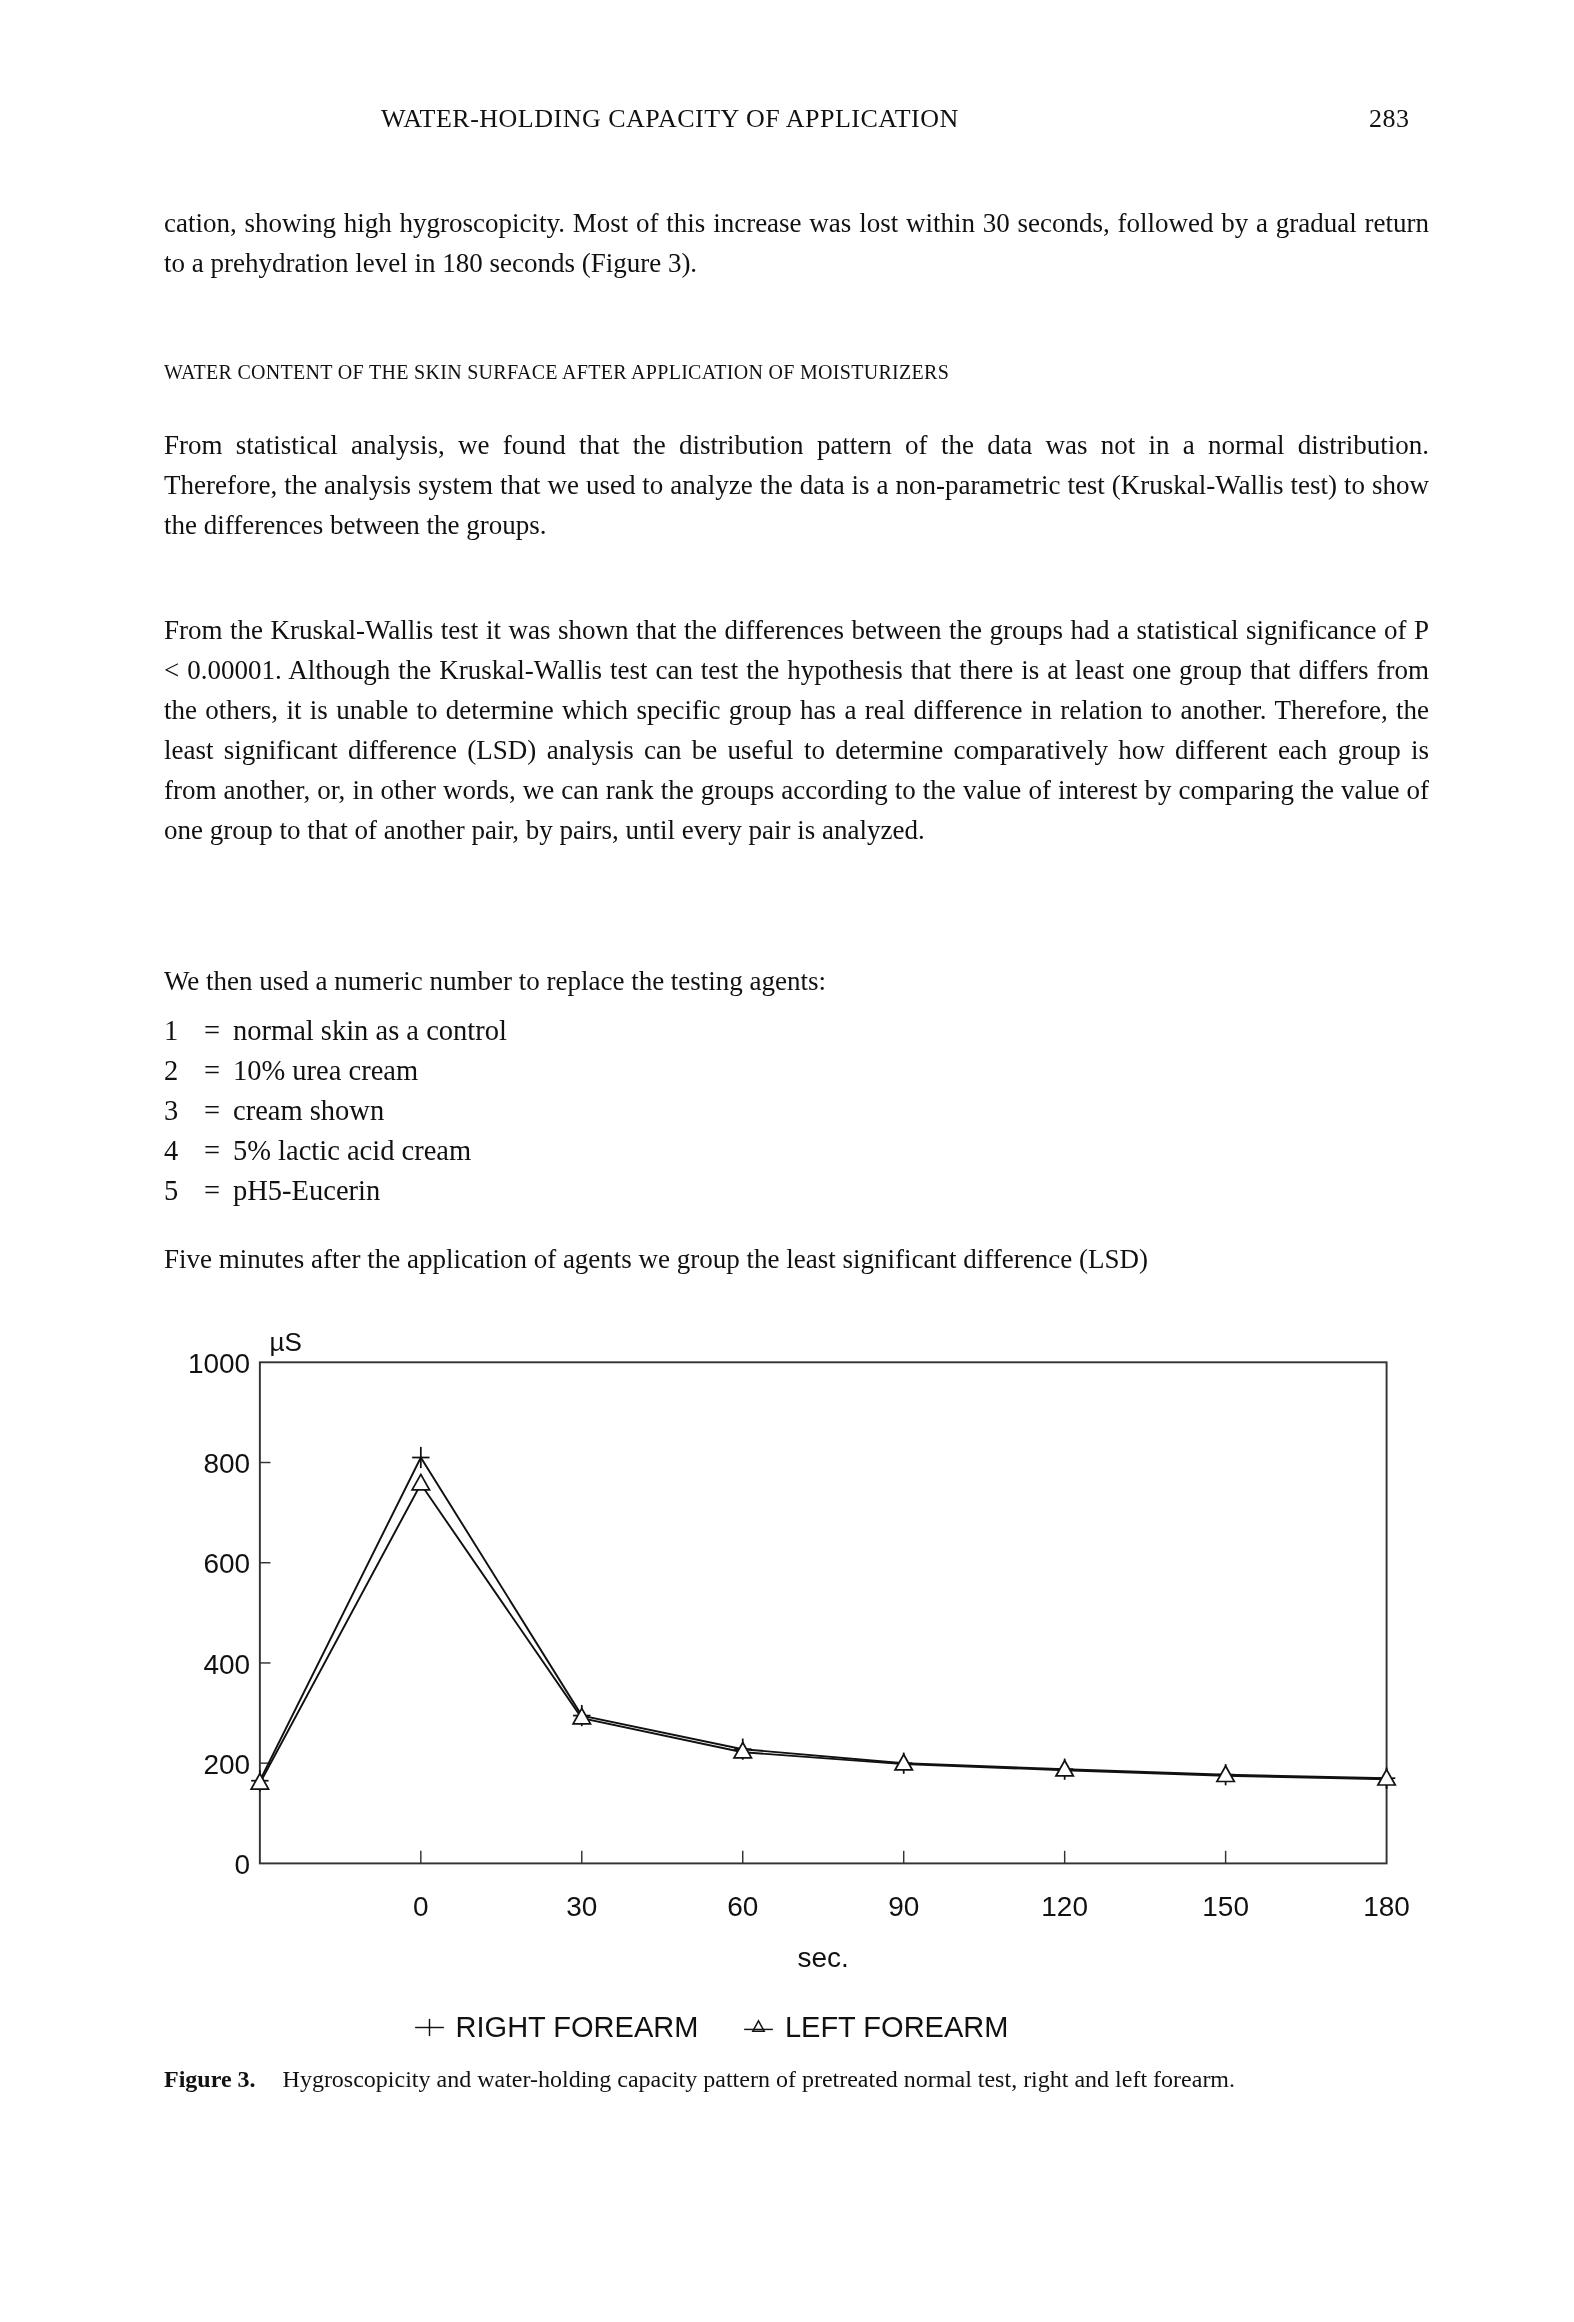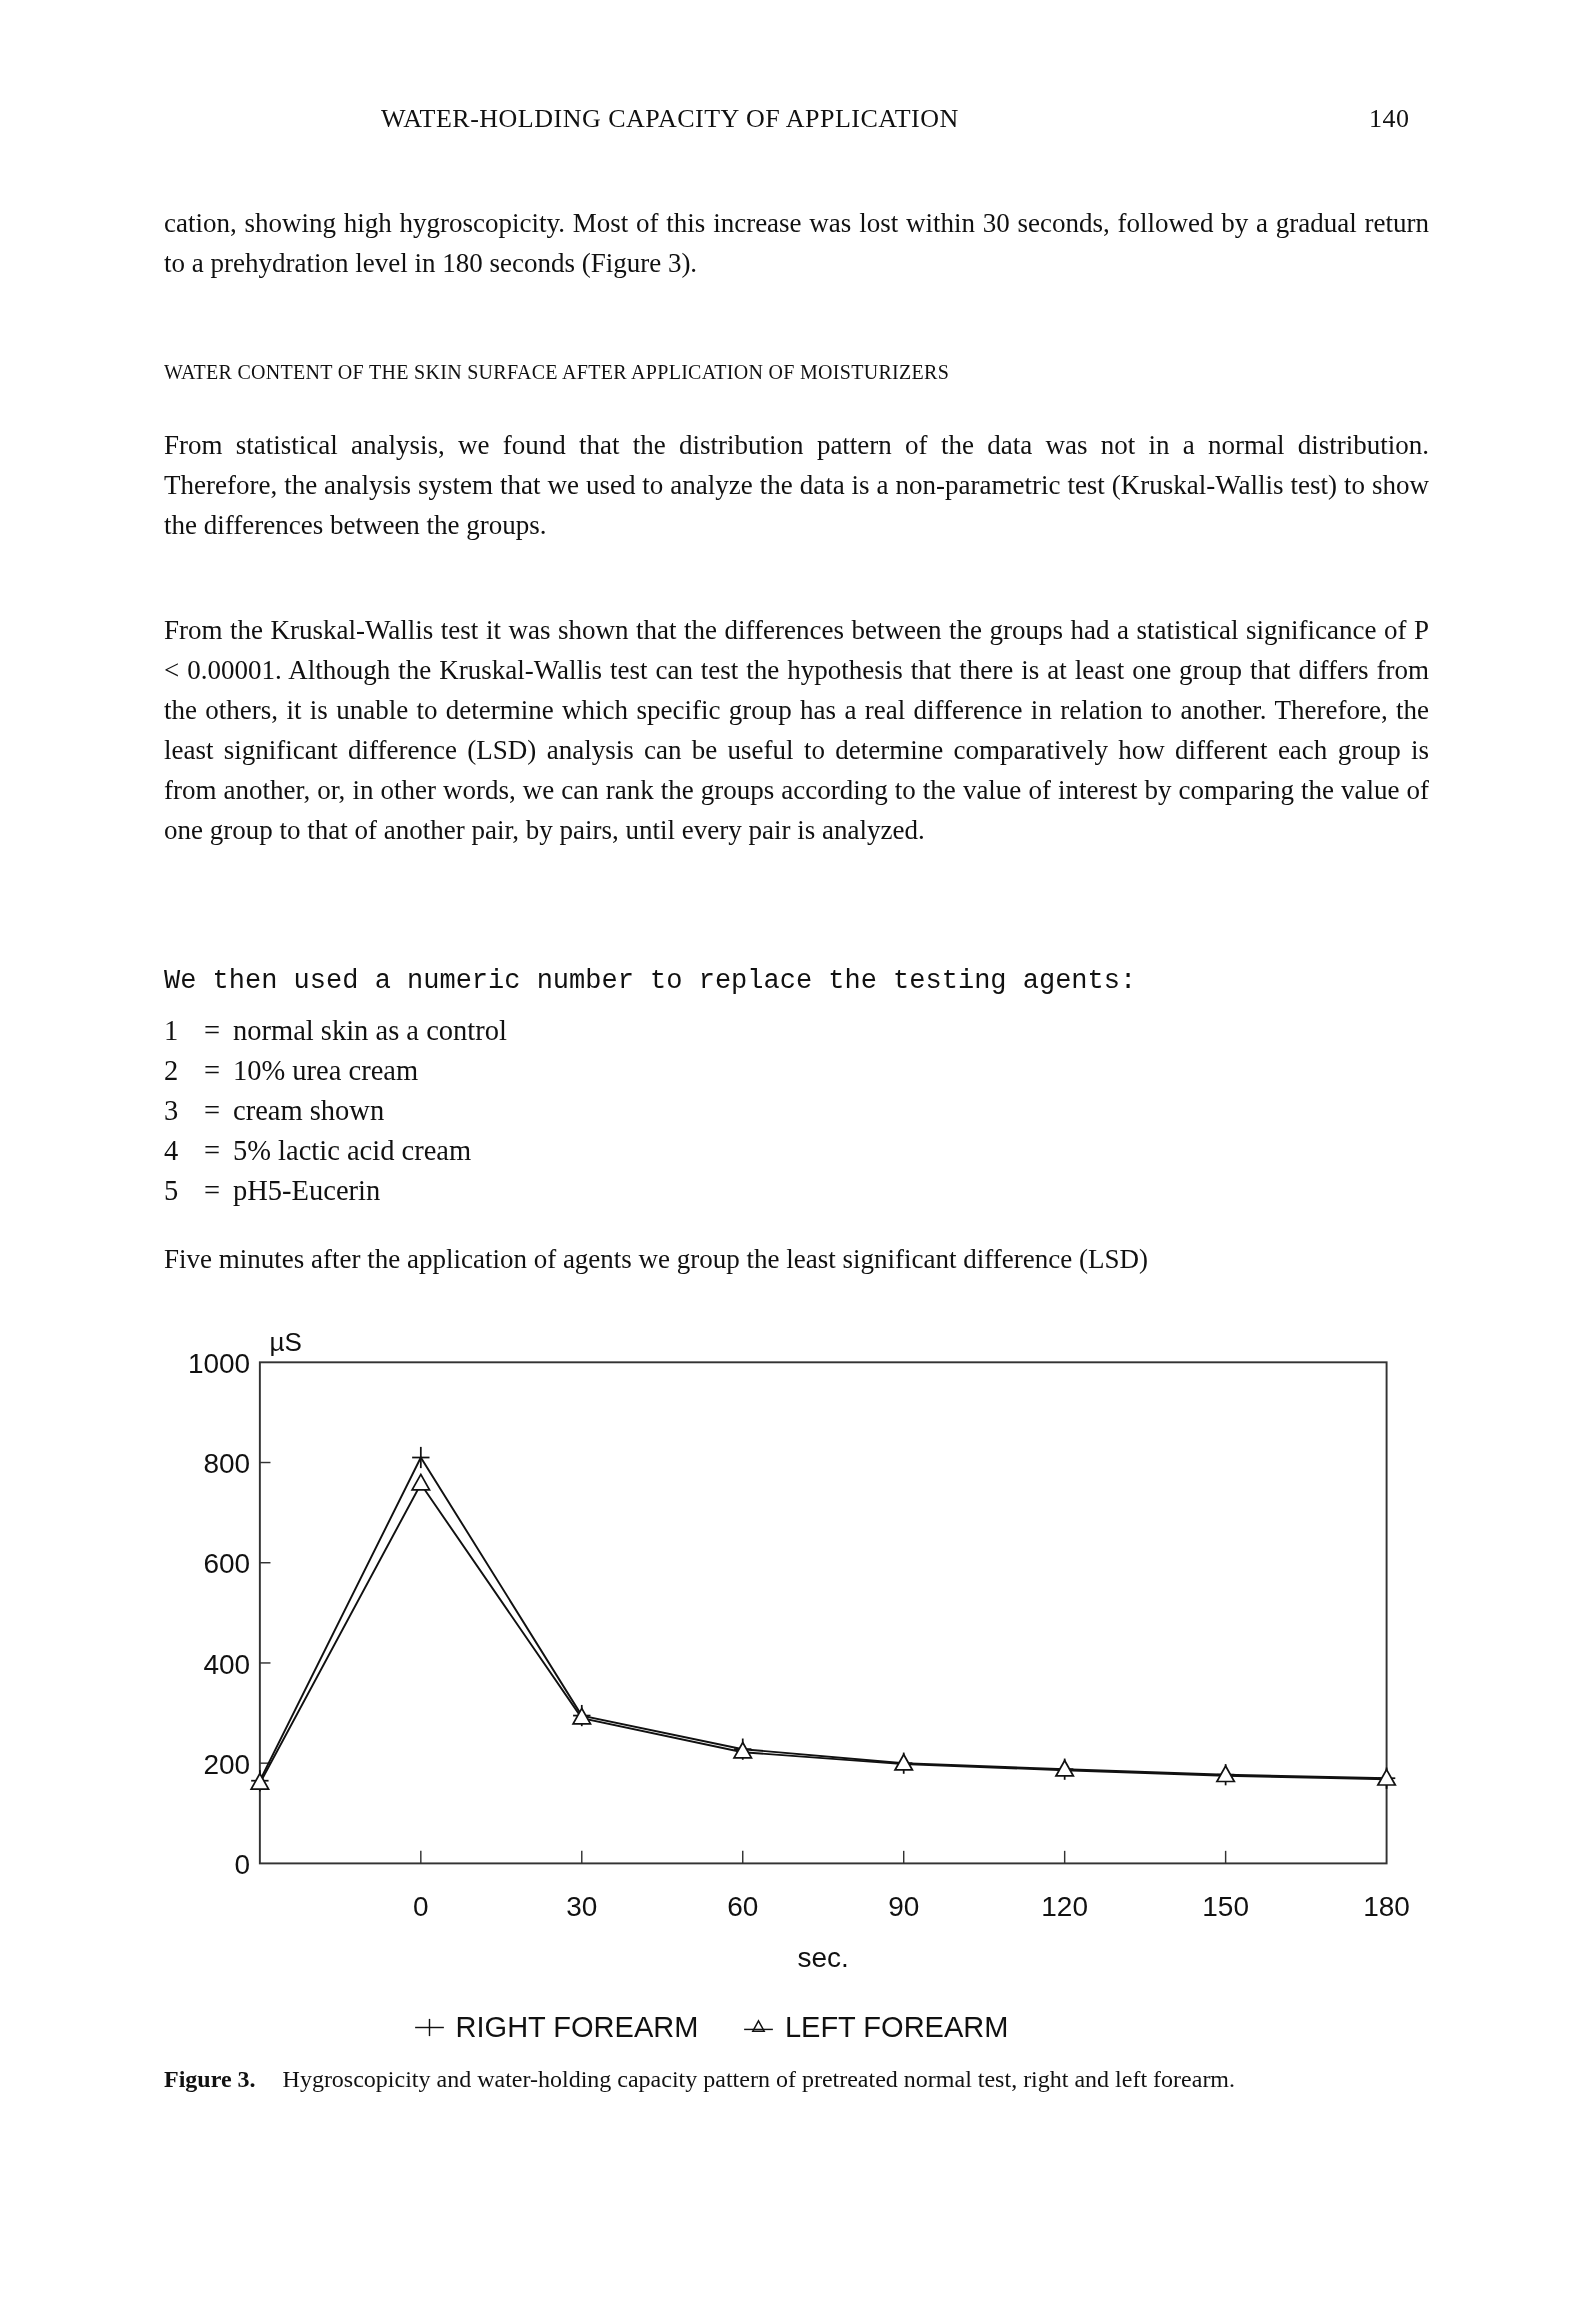--- a/index.html
+++ b/index.html
@@ -18,21 +18,21 @@
     position: absolute; left: 164px; width: 1265px;
     font-size: 27px; line-height: 40px; text-align: justify;
   }
   .p1 { top: 203px; }
   .section-heading {
     position: absolute; left: 164px; top: 361px; width: 1265px;
     font-size: 20px; letter-spacing: 0.3px;
   }
   .p2 { top: 425px; }
   .p3 { top: 610px; }
-  .p4 { top: 961px; font-family: Liberation Mono, monospace; }
+  .p4 { top: 961px; }
   .agent-list { position: absolute; left: 164px; top: 1011px; font-size: 28.5px; line-height: 40px; }
   .agent-row { display: flex; }
   .agent-num { width: 27px; }
   .agent-eq { width: 42px; text-align: center; }
   .p5 { top: 1239px; }
 
   .chart-wrap { position: absolute; left: 0; top: 0; width: 1575px; height: 2322px; pointer-events: none; }
   .chart-wrap svg { position: absolute; left: 0; top: 0; }
   .axis-text { font-family: "Liberation Sans", "DejaVu Sans", sans-serif; font-size: 29px; fill: #111; }
   .unit-text { font-family: "Liberation Sans", "DejaVu Sans", sans-serif; font-size: 27px; fill: #111; }
@@ -49,21 +49,21 @@
     position: absolute; left: 164px; top: 2063px; width: 1265px;
     font-size: 24px; line-height: 33px; text-align: justify;
   }
   .caption .fig-label { font-weight: bold; margin-right: 21px; }
 </style>
 </head>
 <body>
 
 <div class="running-head">
   <span class="title">WATER-HOLDING CAPACITY OF APPLICATION</span>
-  <span class="page-num">140</span>
+  <span class="page-num">283</span>
 </div>
 
 <div class="text-block p1">cation, showing high hygroscopicity. Most of this increase was lost within 30 seconds, followed by a gradual return to a prehydration level in 180 seconds (Figure 3).</div>
 <div class="section-heading">WATER CONTENT OF THE SKIN SURFACE AFTER APPLICATION OF MOISTURIZERS</div>
 <div class="text-block p2">From statistical analysis, we found that the distribution pattern of the data was not in a normal distribution. Therefore, the analysis system that we used to analyze the data is a non-parametric test (Kruskal-Wallis test) to show the differences between the groups.</div>
 <div class="text-block p3">From the Kruskal-Wallis test it was shown that the differences between the groups had a statistical significance of P &lt; 0.00001. Although the Kruskal-Wallis test can test the hypothesis that there is at least one group that differs from the others, it is unable to determine which specific group has a real difference in relation to another. Therefore, the least significant difference (LSD) analysis can be useful to determine comparatively how different each group is from another, or, in other words, we can rank the groups according to the value of interest by comparing the value of one group to that of another pair, by pairs, until every pair is analyzed.</div>
 <div class="text-block p4">We then used a numeric number to replace the testing agents:</div>
 
 <div class="agent-list">
   <div class="agent-row">

